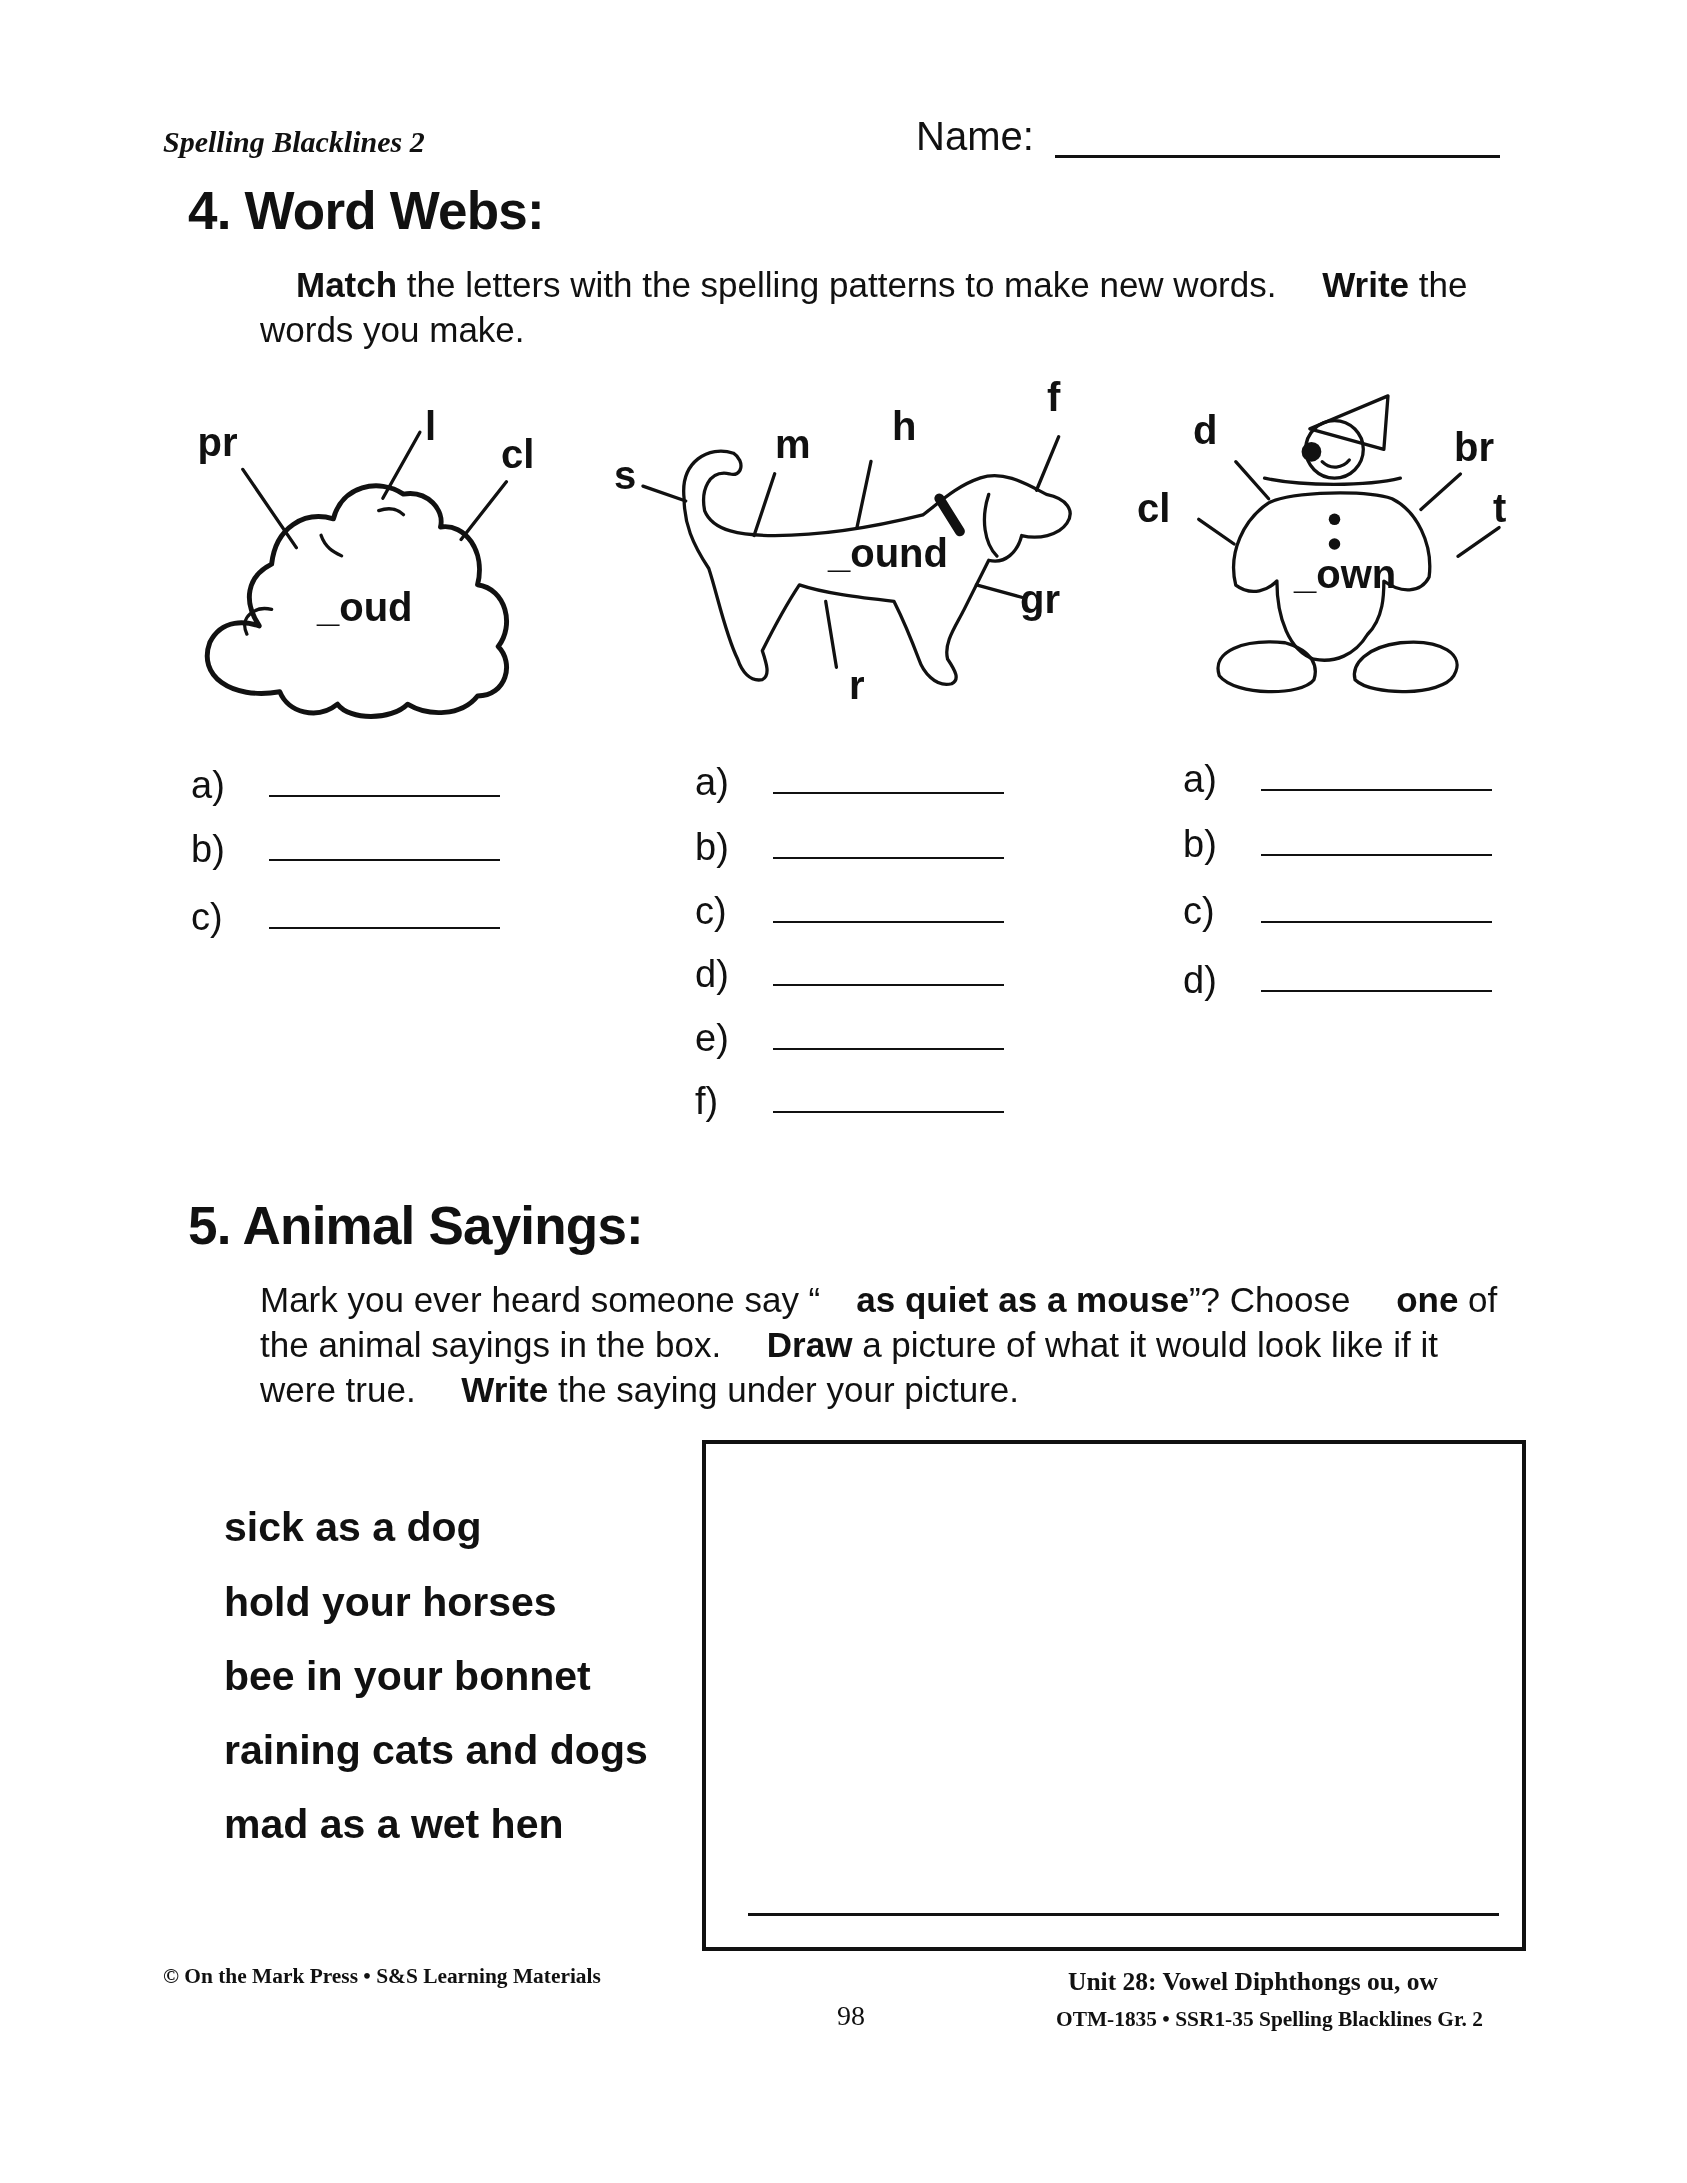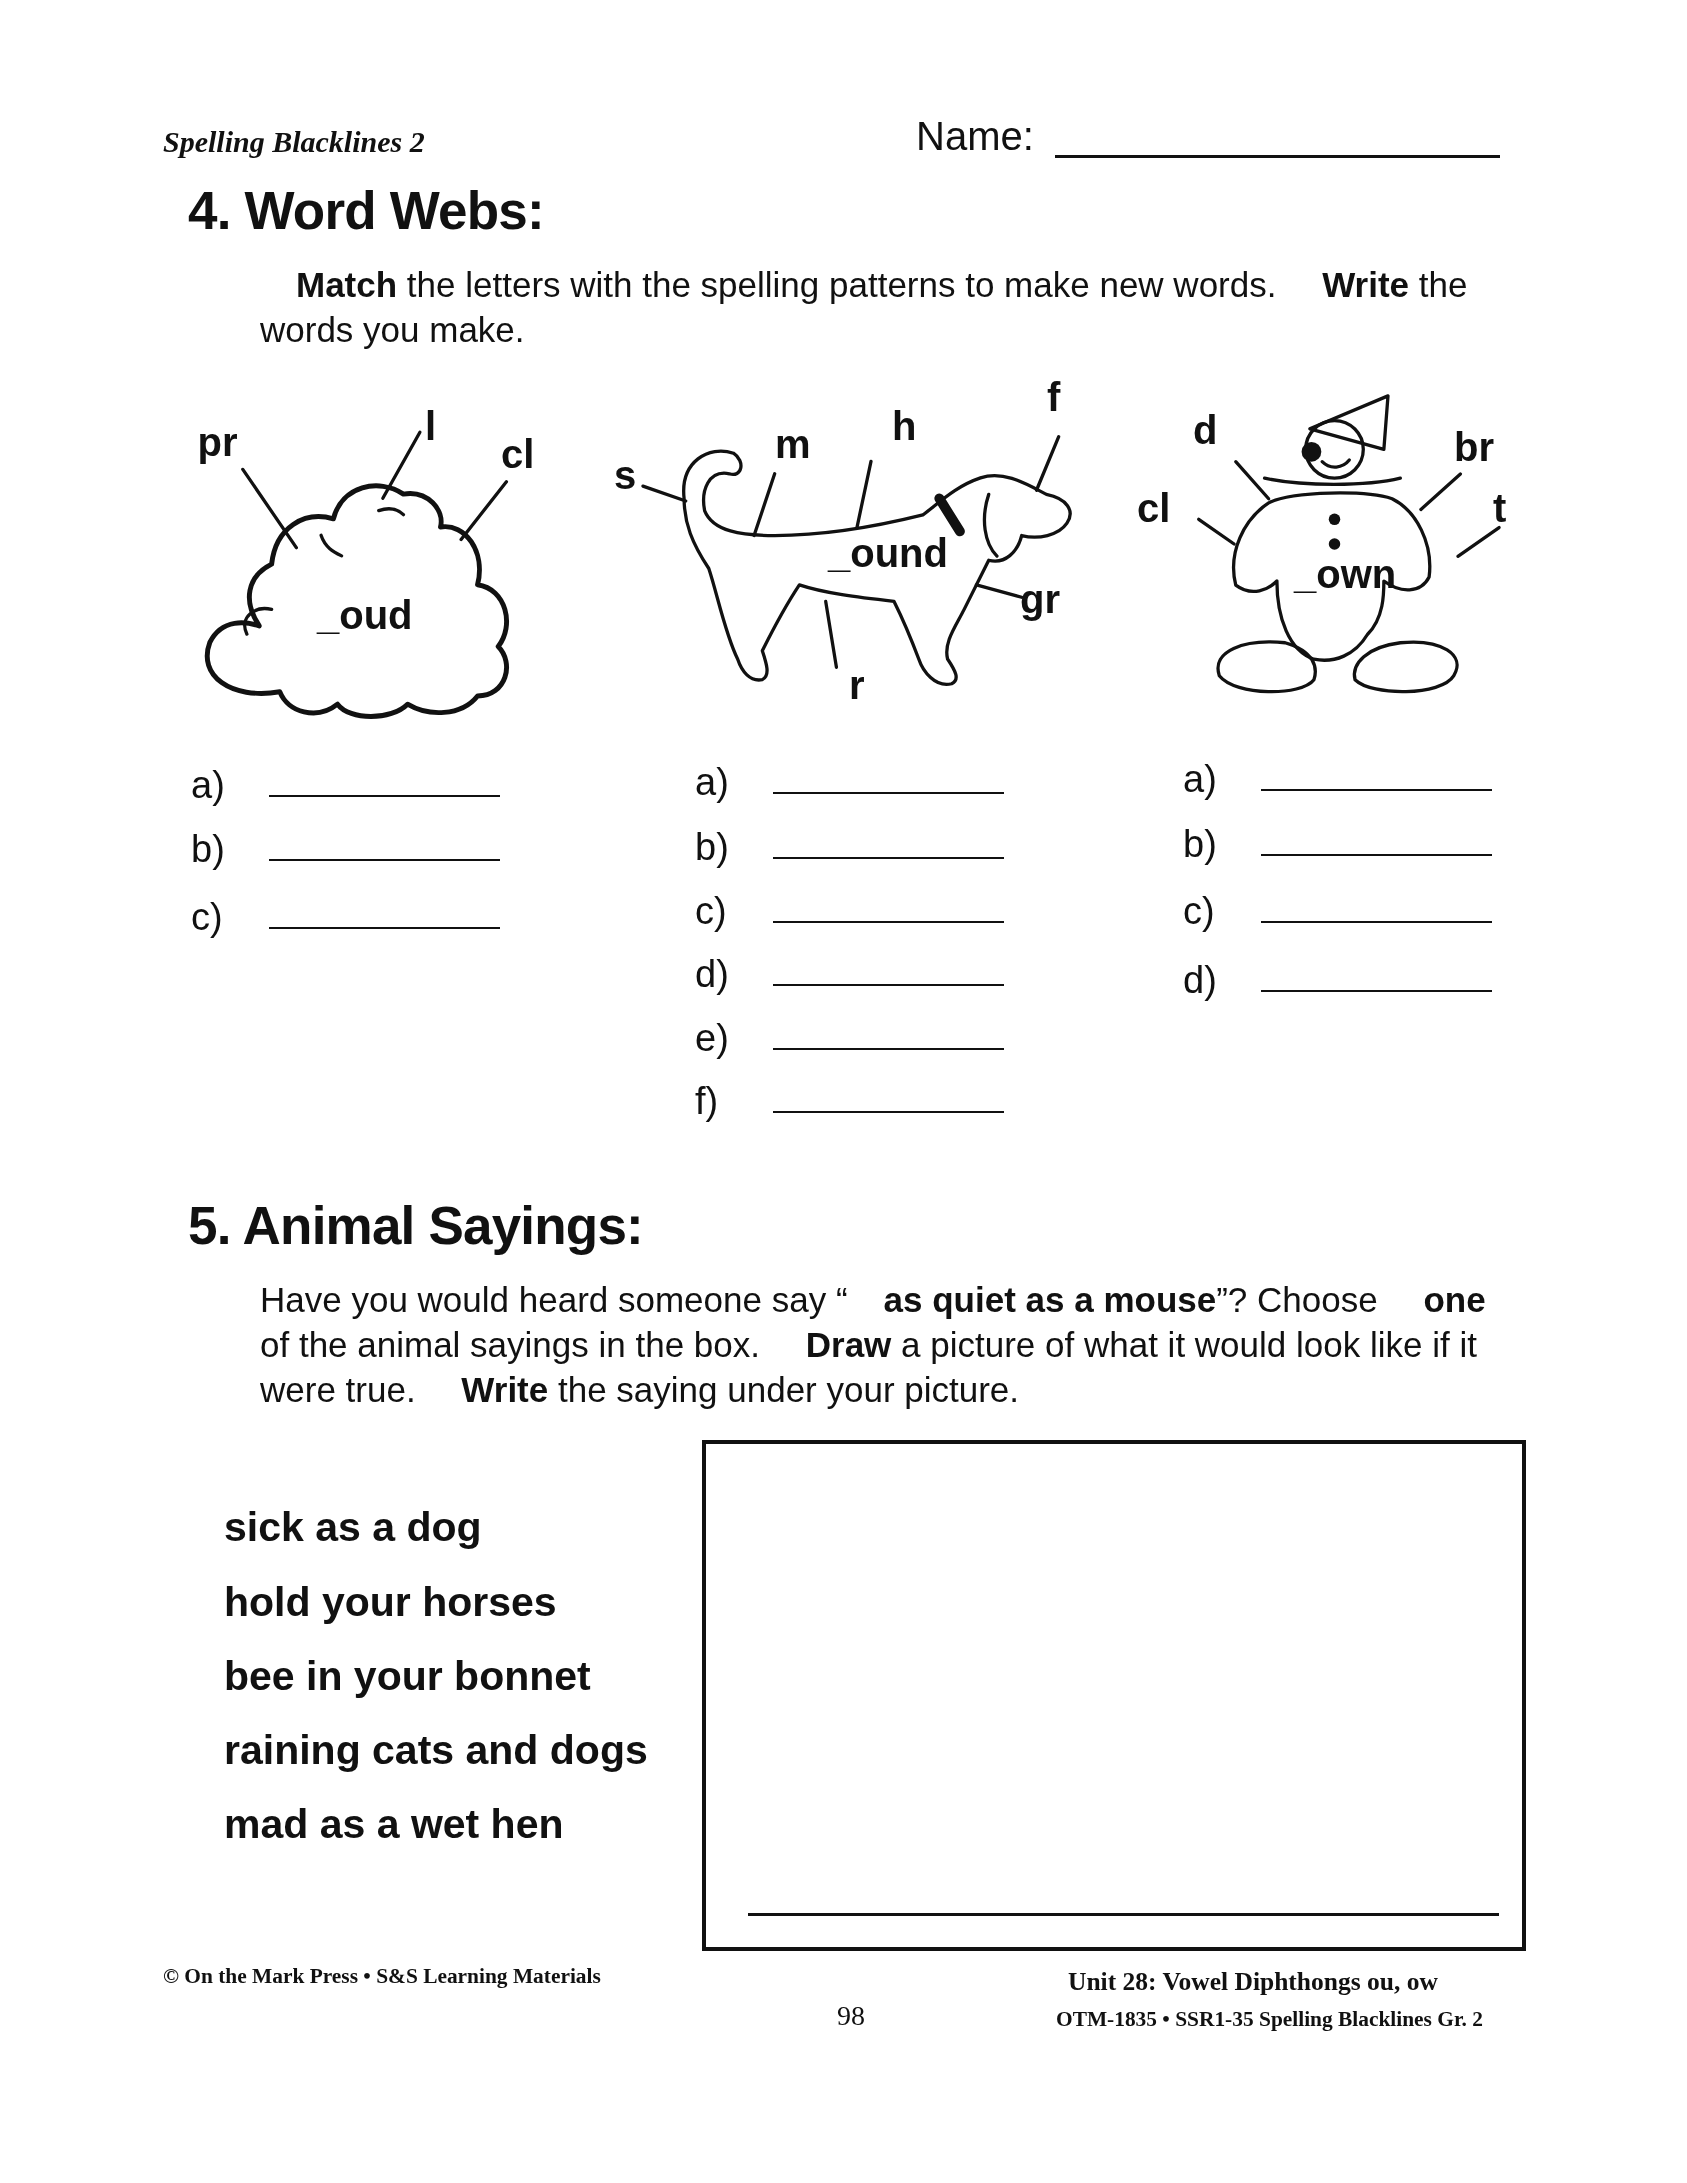--- a/index.html
+++ b/index.html
@@ -44,21 +44,21 @@
     <path class="stroke" d="M80,300 C70,280 90,265 110,270"></path>
     <path class="stroke" d="M170,180 C175,195 185,200 195,205"></path>
     <path class="stroke" d="M240,150 C255,145 265,150 270,155"></path>
     <line class="stroke" x1="75" y1="100" x2="140" y2="195"></line>
     <line class="stroke" x1="290" y1="55" x2="245" y2="135"></line>
     <line class="stroke" x1="395" y1="115" x2="340" y2="185"></line>
   </svg>
   <div class="abs letter" style="left:16.5px; top:33px;">pr</div>
   <div class="abs letter" style="left:244px; top:16.5px;">l</div>
   <div class="abs letter" style="left:320px; top:45px;">cl</div>
-  <div class="abs pattern" style="left:136px; top:206px;">_oud</div>
+  <div class="abs pattern" style="left:136px; top:198px;">_oud</div>
 </div>
 
 <div class="abs" style="left:610px; top:379px; width:494px; height:346px;">
   <svg width="494" height="346" viewBox="0 0 600 420">
     <path class="stroke" d="M90,145 C85,100 120,80 150,90 C165,100 160,120 145,115 C120,110 110,135 115,160 C125,185 160,190 200,190 C260,190 320,180 380,165 C400,150 420,130 450,120 C480,110 510,130 530,140 C555,145 565,160 555,175 C545,190 520,195 500,190 C495,210 480,225 460,220 C450,240 440,260 430,280 C420,300 405,320 410,340 C420,355 425,365 415,370 C395,375 380,355 375,340 C360,300 350,280 345,270 C300,265 260,260 230,250 C210,280 195,310 185,330 C190,345 195,360 185,365 C170,368 160,355 155,340 C140,310 130,260 120,230 C100,200 90,175 90,145 Z"></path>
     <path class="stroke" style="stroke-width:12" d="M400,145 L425,185"></path>
     <path class="stroke" d="M460,140 C450,170 455,200 470,215"></path>
     <line class="stroke" x1="40" y1="130" x2="92" y2="148"></line>
     <line class="stroke" x1="200" y1="115" x2="175" y2="190"></line>
     <line class="stroke" x1="317" y1="100" x2="300" y2="180"></line>
@@ -152,21 +152,21 @@
 <div class="ans-row" style="left:1183px; top:953px;">
     <span class="ans-label">d)</span>
     <span class="ans-line"></span>
   </div>
 
 <div class="abs section-title" style="left:188px; top:1195px;">
   <span>5.</span>
   <span>Animal Sayings:</span>
 </div>
 <div class="abs instr" style="left:260px; top:1277px; width:1252px;">
-  <span>Have you would heard someone say “</span><b>as quiet as a mouse</b><span>”?  Choose </span><b>one</b><span> of the animal sayings in the box.  </span><b>Draw</b><span> a picture of what it would look like if it were true.  </span><b>Write</b><span> the saying under your picture.</span>
+  <span>Mark you ever heard someone say “</span><b>as quiet as a mouse</b><span>”?  Choose </span><b>one</b><span> of the animal sayings in the box.  </span><b>Draw</b><span> a picture of what it would look like if it were true.  </span><b>Write</b><span> the saying under your picture.</span>
 </div>
 
 <div class="abs saying" style="top:1504px;">sick as a dog</div>
 <div class="abs saying" style="top:1579px;">hold your horses</div>
 <div class="abs saying" style="top:1653px;">bee in your bonnet</div>
 <div class="abs saying" style="top:1727px;text-align:center;">raining cats and dogs</div>
 <div class="abs saying" style="top:1801px;">mad as a wet hen</div>
 
 <div class="abs draw-box"></div>
 <div class="abs caption-line"></div>

